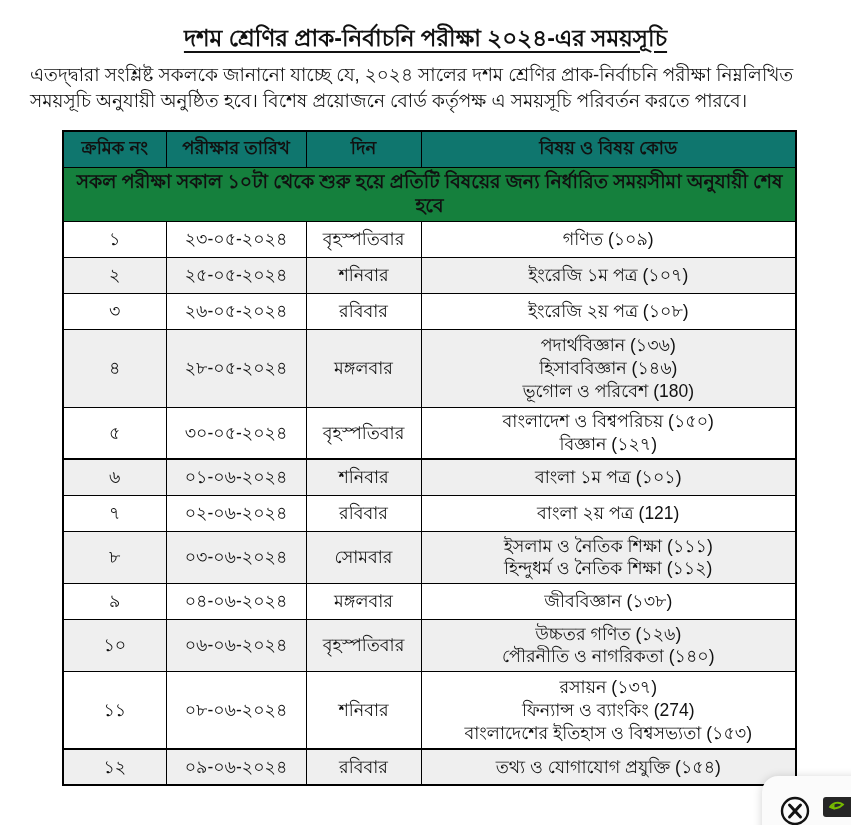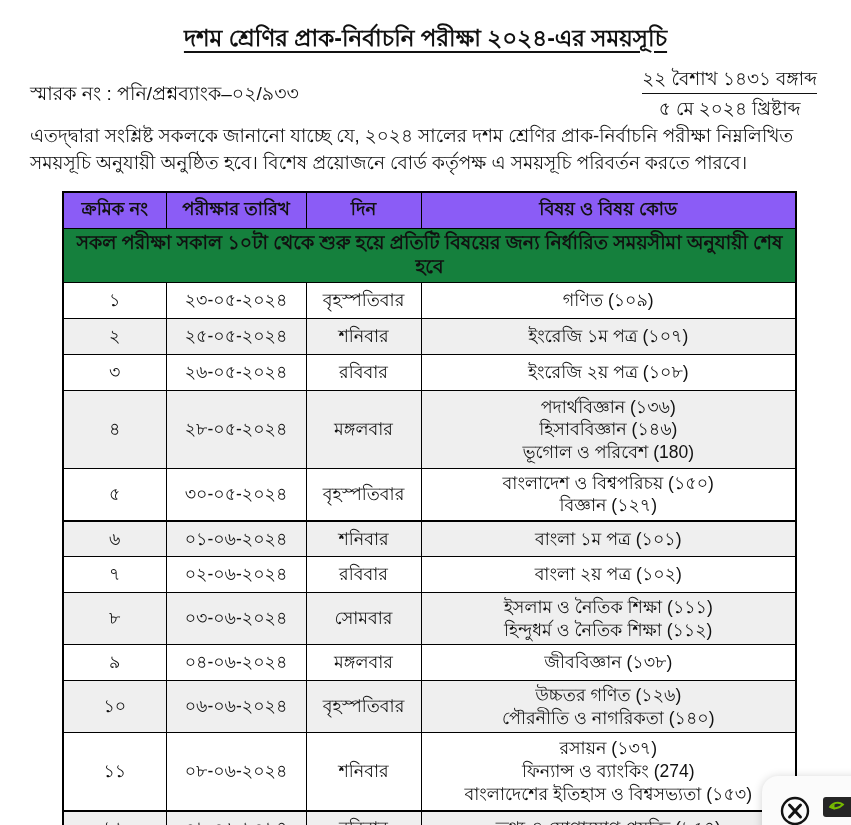--- a/index.html
+++ b/index.html
@@ -62,21 +62,21 @@
   }
   .caption-cell {
     font-weight: bold;
     font-size: 19px;
     height: 50px;
     line-height: 1.3;
     background: #15803d;
     border-bottom: 2px solid #000;
   }
   thead th {
-    background: #8b5cf6;
+    background: #0f766e;
     font-weight: bold;
     font-size: 18px;
     height: 30px;
     border-bottom: 2px solid #000;
   }
   tbody td { font-size: 17.5px; line-height: 1.3; }
   tr.rh1 td { height: 36px; }
   tr.rh2 td { height: 52px; }
   tr.rh3 td { height: 78px; }
   tr.alt td { background: #efefef; }
@@ -101,27 +101,20 @@
 </style>
 </head>
 <body>
 
 <div class="doc">
 
   <div class="title">
     <span class="u">দশম শ্রেণির প্রাক-নির্বাচনি পরীক্ষা ২০২৪-এর সময়সূচি</span>
   </div>
 
-  <div class="meta-row">
-    <div class="memo">স্মারক নং : পনি/প্রশ্নব্যাংক–০২/৯৩৩</div>
-    <div class="dates">
-      <div class="line1">২২ বৈশাখ ১৪৩১ বঙ্গাব্দ</div>
-      <div class="line2">৫ মে ২০২৪ খ্রিষ্টাব্দ</div>
-    </div>
-  </div>
 
   <div class="para">এতদ্দ্বারা সংশ্লিষ্ট সকলকে জানানো যাচ্ছে যে, ২০২৪ সালের দশম শ্রেণির প্রাক-নির্বাচনি পরীক্ষা নিম্নলিখিত সময়সূচি অনুযায়ী অনুষ্ঠিত হবে। বিশেষ প্রয়োজনে বোর্ড কর্তৃপক্ষ এ সময়সূচি পরিবর্তন করতে পারবে।</div>
 
   <table class="schedule">
     <colgroup>
       <col style="width:103px">
         <col style="width:140px">
         <col style="width:115px">
         <col style="width:375px">
     </colgroup>
@@ -188,21 +181,21 @@
         <td>শনিবার</td>
         <td>
             <span class="subject-line">বাংলা ১ম পত্র (১০১)</span>
           </td>
       </tr>
       <tr class="rh1">
         <td>৭</td>
         <td>০২-০৬-২০২৪</td>
         <td>রবিবার</td>
         <td>
-            <span class="subject-line">বাংলা ২য় পত্র (১০২)</span>
+            <span class="subject-line">বাংলা ২য় পত্র (121)</span>
           </td>
       </tr>
       <tr class="rh2 alt">
         <td>৮</td>
         <td>০৩-০৬-২০২৪</td>
         <td>সোমবার</td>
         <td>
           <span class="subject-line">ইসলাম ও নৈতিক শিক্ষা (১১১)</span>
           <span class="subject-line">হিন্দুধর্ম ও নৈতিক শিক্ষা (১১২)</span>
         </td>

